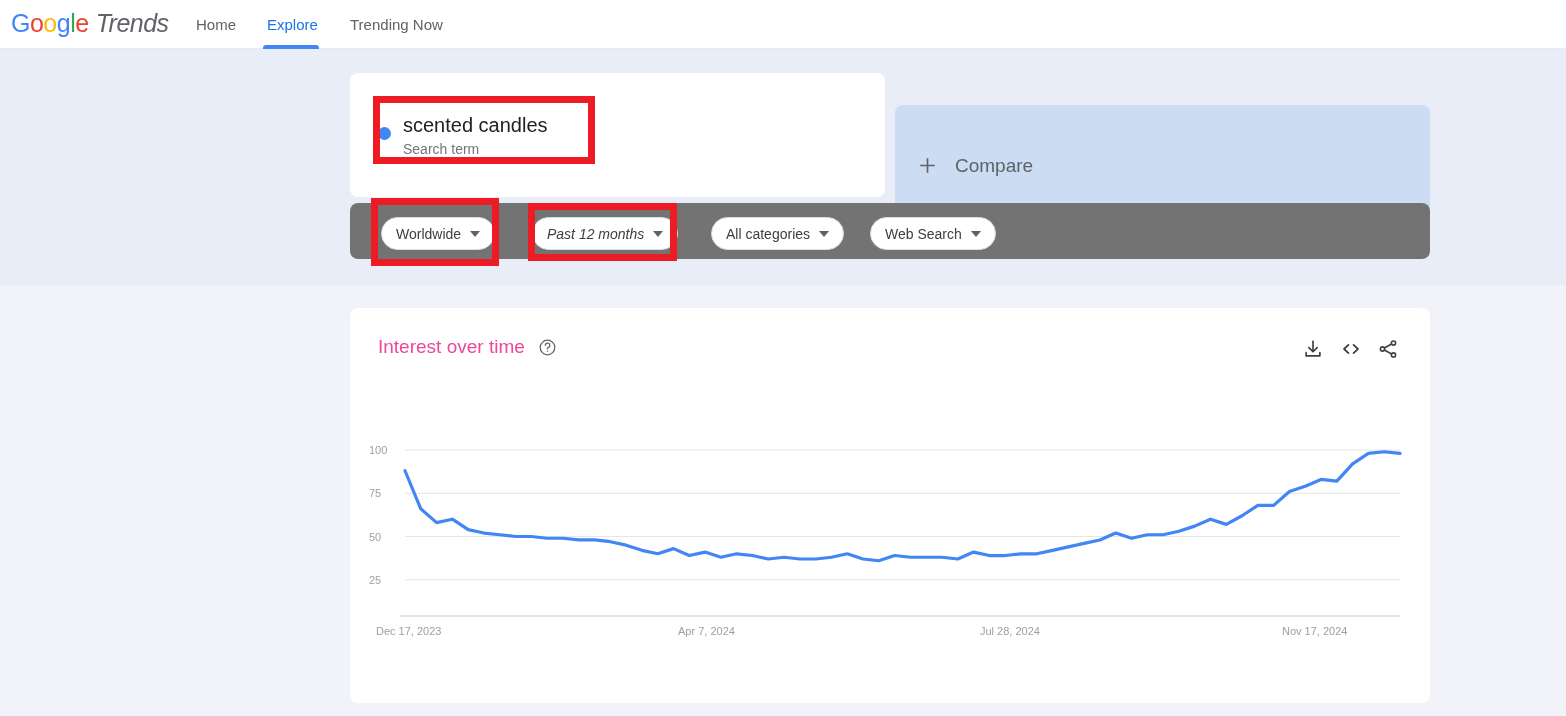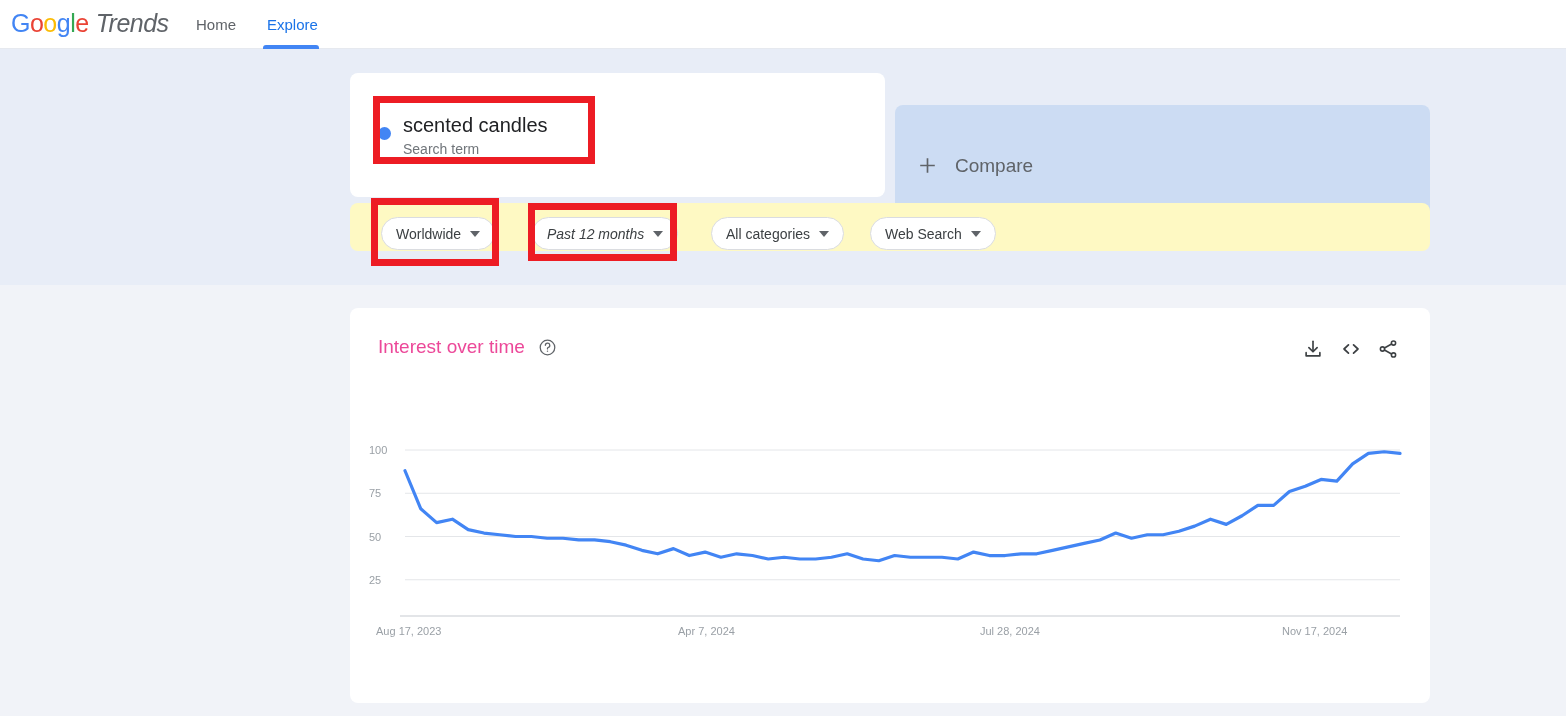--- a/index.html
+++ b/index.html
@@ -101,22 +101,22 @@
   .compare-label {
     position: absolute; left: 60px; top: 48px;
     font-size: 19px; color: #5f6368;
     line-height: 25px;
     white-space: nowrap;
   }
 
   
   .filterbar {
     position: absolute; left: 350px; top: 203px;
-    width: 1080px; height: 48px;
-    background: #fef9c3;
+    width: 1080px; height: 56px;
+    background: #737373;
     border-radius: 8px;
   }
   .chip {
     position: absolute; top: 14px; height: 33px;
     border: 1px solid #dadce0;
     border-radius: 17px;
     display: flex; align-items: center;
     padding: 0 14px;
     font-size: 14px; color: #3c4043;
     background: #fff;
@@ -200,20 +200,23 @@
     <span class="g1">G</span><span class="o1">o</span><span class="o2">o</span><span class="g2">g</span><span class="l1">l</span><span class="e1">e</span><span class="trends">Trends</span>
   </div>
 
   <div class="navitem" id="nav-home">
     <span>Home</span>
   </div>
   <div class="navitem active" id="nav-explore">
     <span>Explore</span>
     <span class="underline"></span>
   </div>
+  <div class="navitem" id="nav-trending">
+    <span>Trending Now</span>
+  </div>
 </div>
 
 <div class="band-top"></div>
 <div class="band-bottom"></div>
 
 <div class="query-card">
   <div class="query-dot"></div>
   <div class="query-term">scented candles</div>
   <div class="query-sub">Search term</div>
 </div>
@@ -287,21 +290,21 @@
         <line x1="50" x2="1050" y1="308" y2="308" stroke="#c8ccd1" stroke-width="1.2"></line>
         <polyline points="55.00,162.76 70.79,200.82 86.59,214.66 102.38,211.20 118.17,221.58 133.97,225.04 149.76,226.77 165.56,228.50 181.35,228.50 197.14,230.23 212.94,230.23 228.73,231.96 244.52,231.96 260.32,233.69 276.11,237.15 291.90,242.34 307.70,245.80 323.49,240.61 339.29,247.53 355.08,244.07 370.87,249.26 386.67,245.80 402.46,247.53 418.25,250.99 434.05,249.26 449.84,250.99 465.63,250.99 481.43,249.26 497.22,245.80 513.02,250.99 528.81,252.72 544.60,247.53 560.40,249.26 576.19,249.26 591.98,249.26 607.78,250.99 623.57,244.07 639.37,247.53 655.16,247.53 670.95,245.80 686.75,245.80 702.54,242.34 718.33,238.88 734.13,235.42 749.92,231.96 765.71,225.04 781.51,230.23 797.30,226.77 813.10,226.77 828.89,223.31 844.68,218.12 860.48,211.20 876.27,216.39 892.06,207.74 907.86,197.36 923.65,197.36 939.44,183.52 955.24,178.33 971.03,171.41 986.83,173.14 1002.62,155.84 1018.41,145.46 1034.21,143.73 1050.00,145.46" fill="none" stroke="#4285f4" stroke-width="3.2" stroke-linejoin="round" stroke-linecap="round"></polyline>
       </svg>
   </div>
 
   <div class="axis-label ylab" id="ylab-100">100</div>
   <div class="axis-label ylab" id="ylab-75">75</div>
   <div class="axis-label ylab" id="ylab-50">50</div>
   <div class="axis-label ylab" id="ylab-25">25</div>
 
-  <div class="axis-label" id="xlab-0">Aug 17, 2023</div>
+  <div class="axis-label" id="xlab-0">Dec 17, 2023</div>
   <div class="axis-label" id="xlab-1">Apr 7, 2024</div>
   <div class="axis-label" id="xlab-2">Jul 28, 2024</div>
   <div class="axis-label" id="xlab-3">Nov 17, 2024</div>
 </div>
 
 <div class="annot" id="annot-query"></div>
 <div class="annot" id="annot-loc"></div>
 <div class="annot" id="annot-time"></div>
 
 </body></html>

